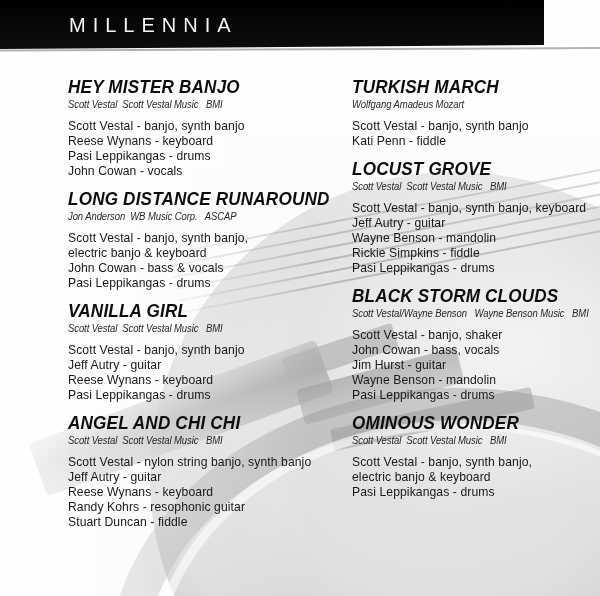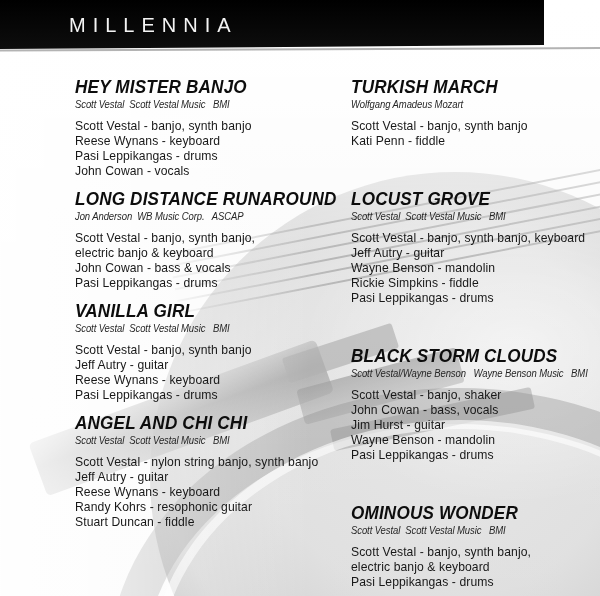--- a/index.html
+++ b/index.html
@@ -75,25 +75,25 @@
   }
   .album-title{
     position:absolute; left:69px; top:14px;
     font-size:20px; font-weight:400; letter-spacing:7px;
     color:#f4f4f4;
   }
 
   
   .content{
     position:absolute; left:0; top:49px; right:0; bottom:0; z-index:2;
-    display:flex; padding:28px 0 6px 68px;justify-content:center;
+    display:flex; padding:28px 0 6px 68px;
   }
   .col{ display:flex; flex-direction:column; }
   .col-left{ width:268px; }
-  .col-right{ width:242px; margin-left:8px;gap:30px; }
+  .col-right{ width:242px; margin-left:16px; }
   .track{ margin-bottom:11px; }
   .track-title{
     font-style:italic; font-weight:700; font-size:18px; line-height:20px;
     color:#0d0d0d; letter-spacing:.2px; white-space:nowrap;
     transform:scaleX(.95); transform-origin:left top;
   }
   .track-credit{
     font-style:italic; font-size:10px; line-height:12px; margin-top:2px;
     color:#262626; white-space:pre; letter-spacing:-.1px;
     transform:scaleX(.95); transform-origin:left top;

